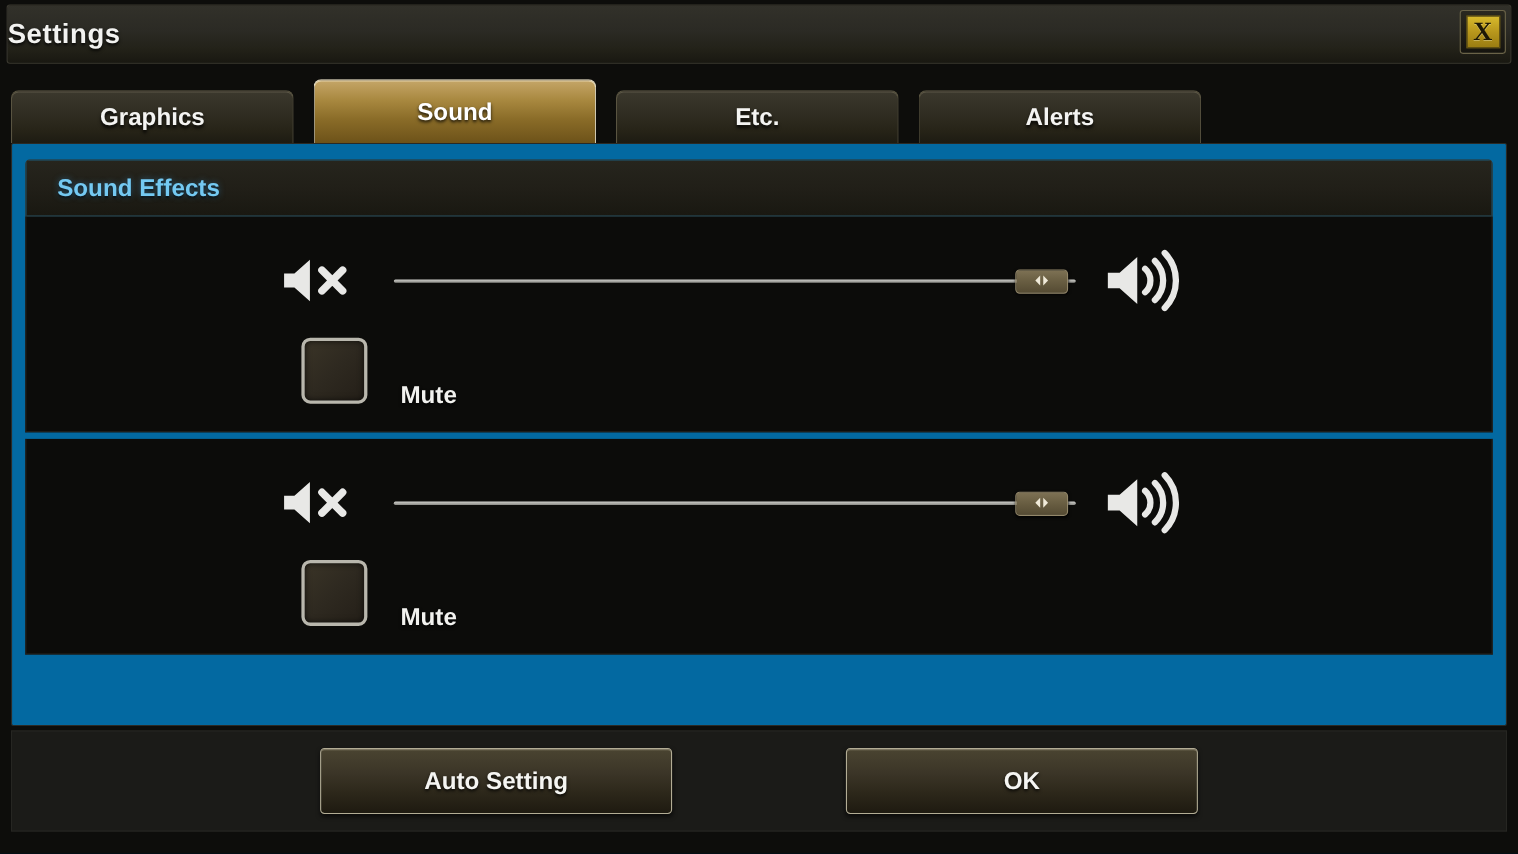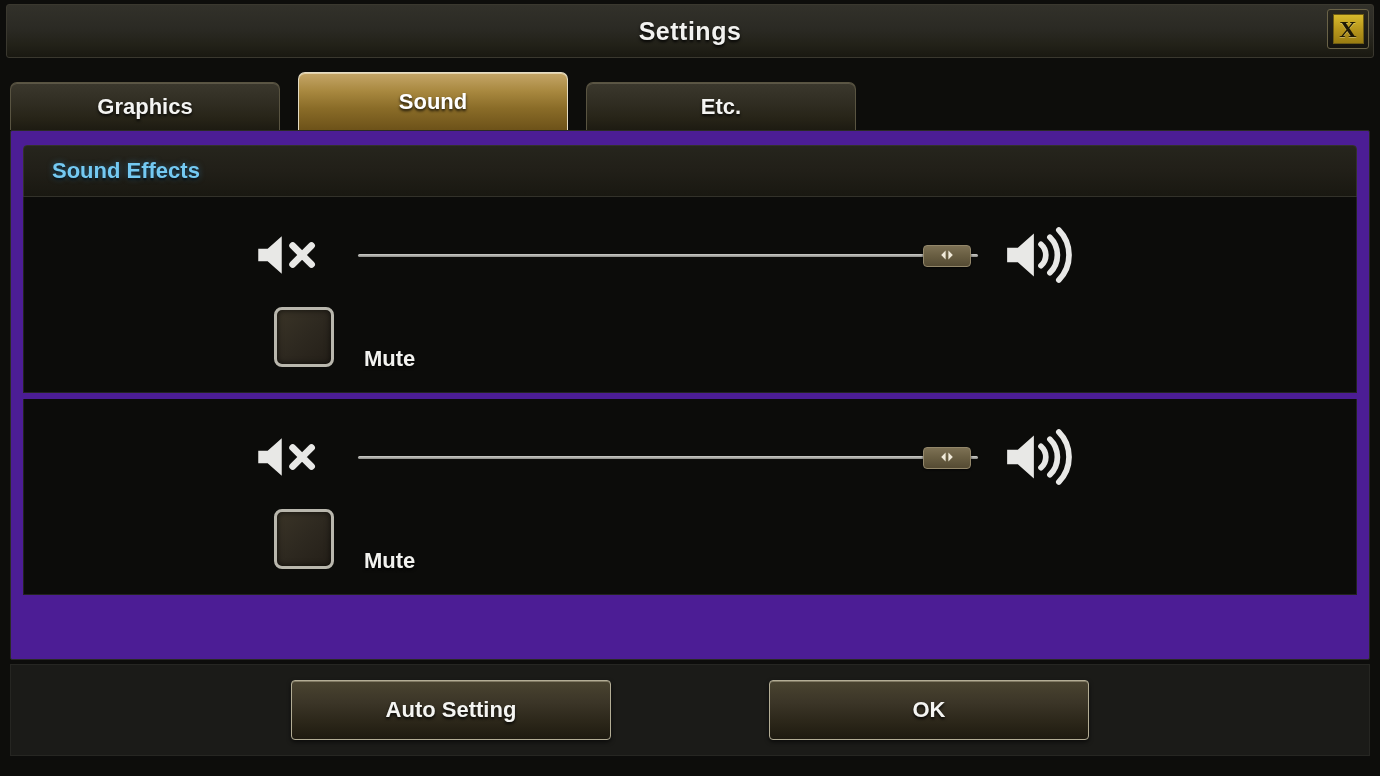--- a/index.html
+++ b/index.html
@@ -15,21 +15,21 @@
     width:1380px; height:776px;
     background:#0d0d0b;
   }
 
   
   .titlebar {
     position:absolute; left:6px; top:4px; width:1368px; height:54px;
     background:linear-gradient(to bottom, #32312a 0%, #2b2a24 45%, #232219 75%, #191811 100%);
     border:1px solid #3a382f;
     border-radius:3px;
-    display:flex; align-items:center; justify-content:center;
+    display:flex; align-items:center; justify-content:flex-start;
   }
   .title-text {
     color:#f2f2f0;
     font-size:25px;
     font-weight:bold;
     letter-spacing:0.5px;
     text-shadow:0 2px 3px rgba(0,0,0,.9);
   }
   .close-btn {
     position:absolute; right:11px; top:9px;
@@ -82,21 +82,21 @@
   .tab-label {
     color:#f4f4f2; font-size:22px; font-weight:bold;
     text-shadow:0 2px 3px rgba(0,0,0,.85);
   }
   .tab.active .tab-label { color:#ffffff; }
 
   
   .content {
     position:absolute; left:10px; top:130px;
     width:1360px; height:530px;
-    background:#4c1d95;
+    background:#0369a1;
     border:1px solid #2a2a26;
     border-radius:2px;
     padding:14px 12px 0 12px;
   }
 
   .section { margin-bottom:6px; }
 
   .section-header {
     height:52px;
     background:linear-gradient(to bottom, #26251d 0%, #211f18 50%, #191811 100%);
@@ -223,20 +223,23 @@
 
   <div class="tabbar" id="tabbar">
       <div class="tab">
         <span class="tab-label">Graphics</span>
       </div>
       <div class="tab active">
         <span class="tab-label">Sound</span>
       </div>
       <div class="tab">
         <span class="tab-label">Etc.</span>
+      </div>
+      <div class="tab">
+        <span class="tab-label">Alerts</span>
       </div>
     </div>
 
   <div class="content" id="content">
       <div class="section">
         <div class="section-header">
           <span class="section-title">Sound Effects</span>
         </div>
         <div class="section-body">
           <div class="slider-row">

